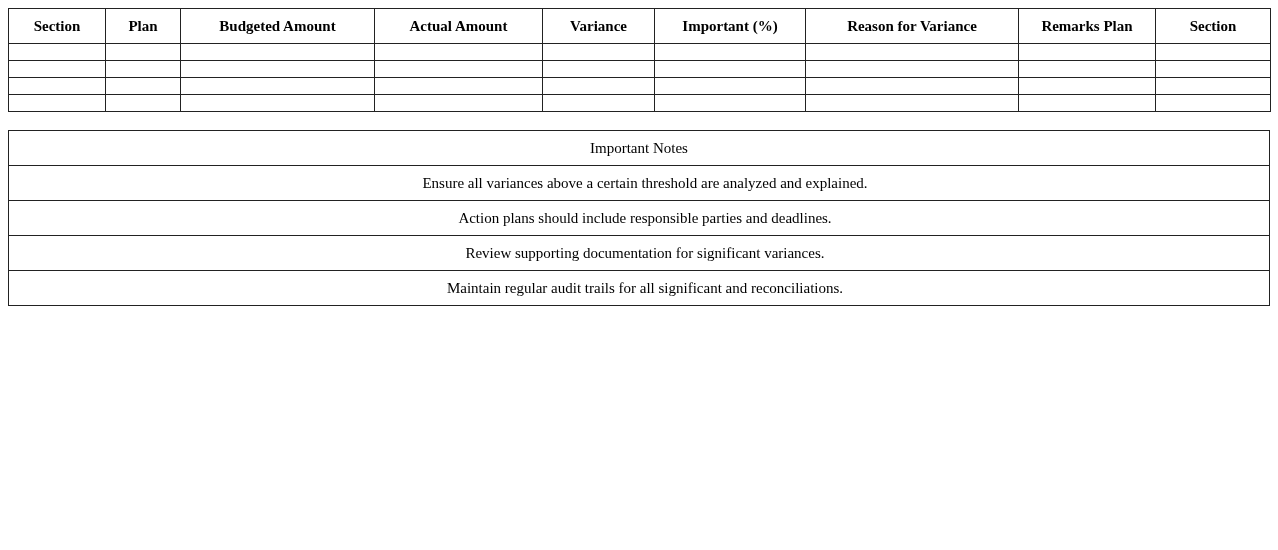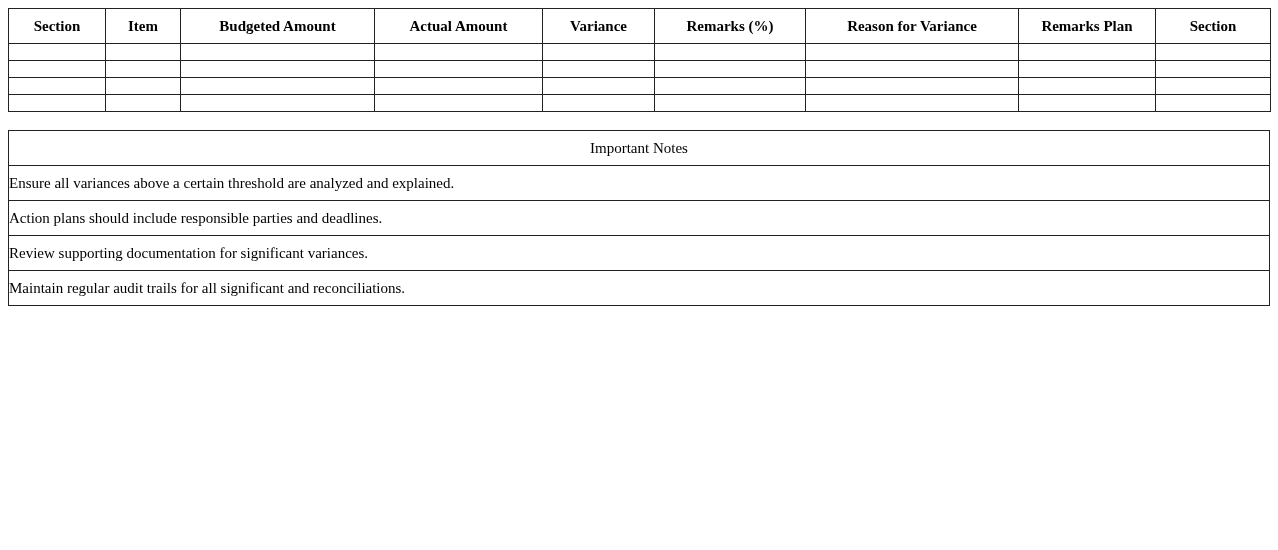--- a/index.html
+++ b/index.html
@@ -4,45 +4,45 @@
 <style>
   html, body { margin: 0; padding: 0; background: #ffffff; }
   body { width: 1278px; height: 550px; font-family: "Liberation Serif", "DejaVu Serif", serif; color: #000; font-size: 15px; }
   table { border-collapse: collapse; position: absolute; left: 8px; }
   td, th { border: 1px solid #222; padding: 0; }
   #variance-table { top: 8px; width: 1262px; table-layout: fixed; }
   #variance-table th { height: 34px; font-weight: bold; text-align: center; font-size: 15px; }
   #variance-table td { height: 16px; }
   #notes-table { top: 130px; width: 1262px; }
   #notes-table th { height: 34px; font-weight: normal; text-align: center; font-size: 15px; }
-  #notes-table td { height: 34px; text-align: left; font-size: 15px; }
+  #notes-table td { height: 34px; padding-left: 12px; text-align: center; font-size: 15px; }
 </style>
 </head>
 <body>
 
 <table id="variance-table">
   <colgroup>
     <col style="width:97px">
       <col style="width:75px">
       <col style="width:194px">
       <col style="width:168px">
       <col style="width:112px">
       <col style="width:151px">
       <col style="width:213px">
       <col style="width:137px">
       <col style="width:115px">
   </colgroup>
   <thead>
     <tr>
       <th>Section</th>
-      <th>Item</th>
+      <th>Plan</th>
       <th>Budgeted Amount</th>
       <th>Actual Amount</th>
       <th>Variance</th>
-      <th>Remarks (%)</th>
+      <th>Important (%)</th>
       <th>Reason for Variance</th>
       <th>Remarks Plan</th>
       <th>Section</th>
     </tr>
   </thead>
   <tbody>
     <tr>
       <td></td>
       <td></td>
       <td></td>

